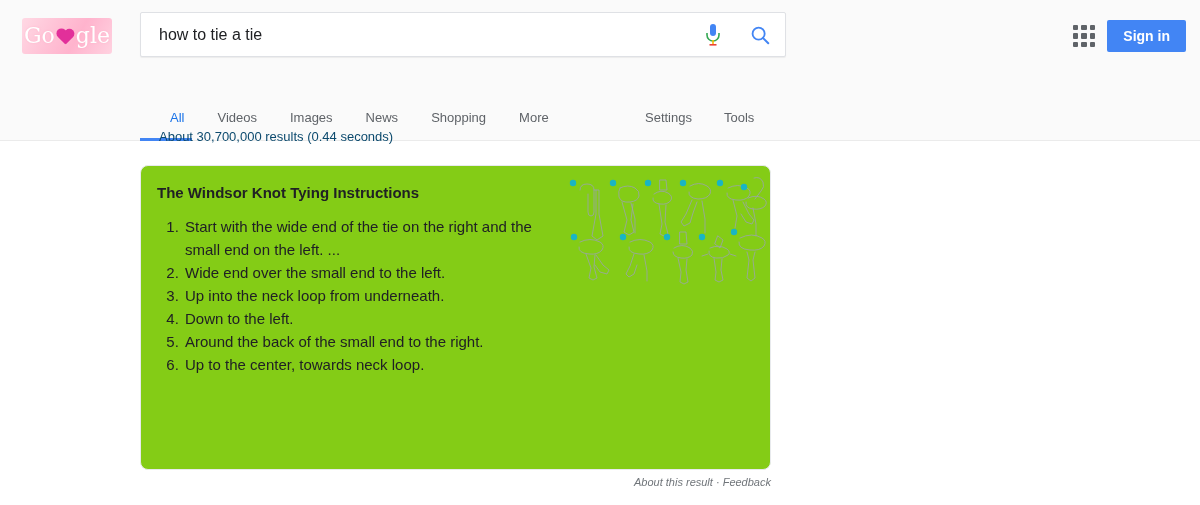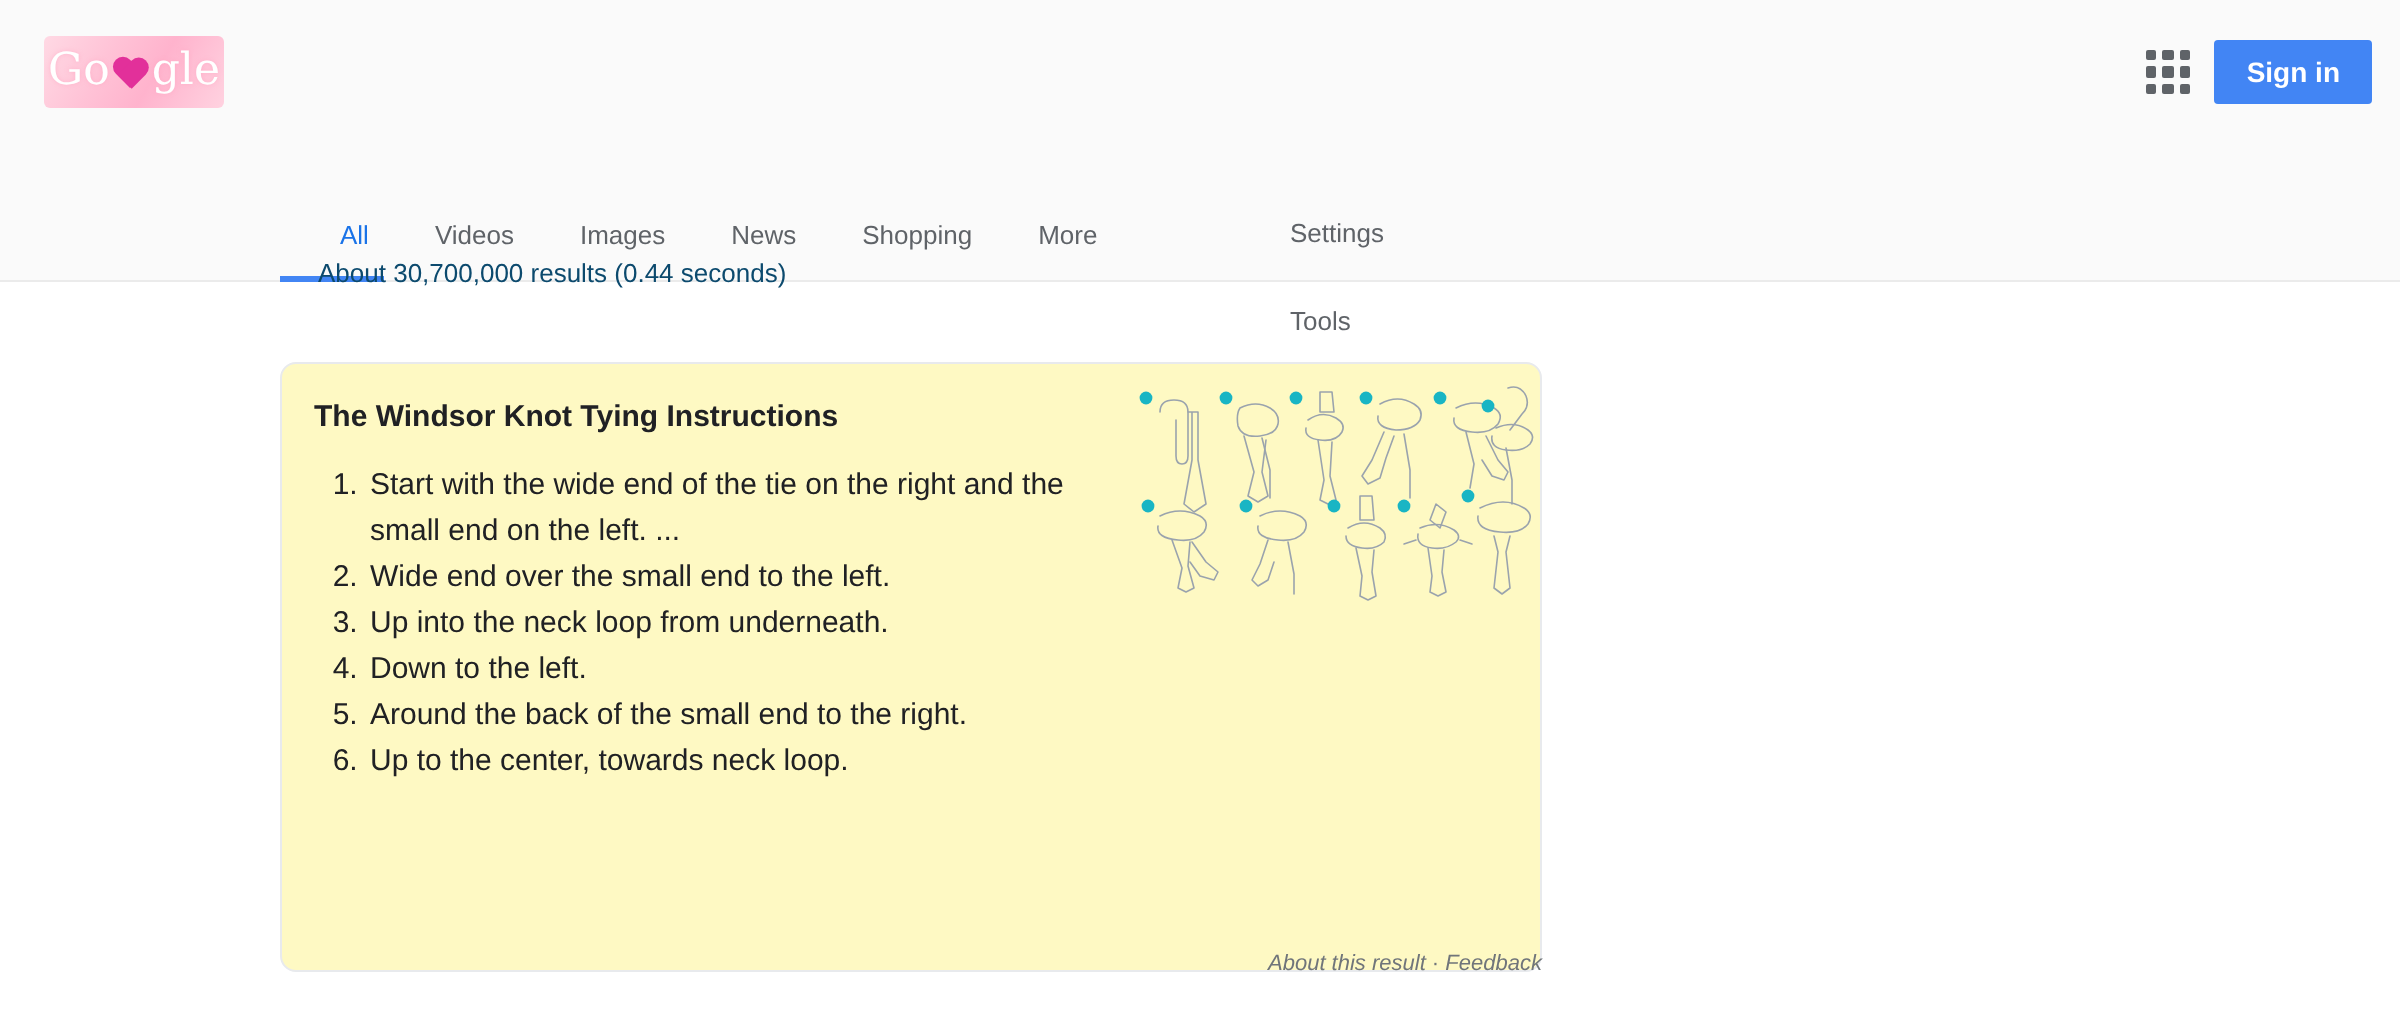--- a/index.html
+++ b/index.html
@@ -136,40 +136,39 @@
   .tab-underline {
     position: absolute;
     left: 140px; bottom: -1px;
     width: 52px; height: 3px;
     background: #4285f4;
   }
   .tabs-right {
     position: absolute;
     left: 645px; bottom: 0;
     height: 45px;
-    display: flex; align-items: flex-start; flex-direction: column;
+    display: flex; align-items: center;
   }
   .tabs-right .tab { margin-right: 32px; }
 
   
   .results-count {
     position: absolute;
     left: 159px; top: 129px;
     font-size: 13px;
     color: #0c4a6e;
   }
 
   .card {
     position: absolute;
     left: 140px; top: 165px;
     width: 631px; height: 305px;
-    background: #fef9c3;
+    background: #84cc16;
     border: 1px solid #e8eaed;
     border-radius: 8px;
-    margin-top: 16px;
   }
 
   .card-title {
     position: absolute;
     left: 16px; top: 18px;
     font-size: 15px;
     font-weight: bold;
     color: #202124;
   }
 
@@ -223,20 +222,37 @@
 <div class="header">
 
   <div class="logo">
     <div class="logo-inner">
       <span>Go</span>
       <span class="logo-heart"></span>
       <span>gle</span>
     </div>
   </div>
 
+  <div class="searchbox">
+    <input type="text" value="how to tie a tie" placeholder="Search" style="">
+    <div class="mic-btn">
+      <svg width="20" height="24" viewBox="0 0 20 24">
+        <rect x="7" y="1" width="6" height="12" rx="3" fill="#4285f4"></rect>
+        <path d="M4 10 v2 a6 6 0 0 0 12 0 v-2" stroke="#34a853" stroke-width="1.6" fill="none"></path>
+        <rect x="9.2" y="17" width="1.6" height="4" fill="#fbbc05"></rect>
+        <rect x="6.5" y="21" width="7" height="1.6" fill="#ea4335"></rect>
+      </svg>
+    </div>
+    <div class="search-btn">
+      <svg width="22" height="22" viewBox="0 0 24 24">
+        <circle cx="10.5" cy="10.5" r="6.6" stroke="#4285f4" stroke-width="2" fill="none"></circle>
+        <line x1="15.4" y1="15.4" x2="21" y2="21" stroke="#4285f4" stroke-width="2.2" stroke-linecap="round"></line>
+      </svg>
+    </div>
+  </div>
 
   <div class="apps-icon">
     <i></i>
       <i></i>
       <i></i>
       <i></i>
       <i></i>
       <i></i>
       <i></i>
       <i></i>

